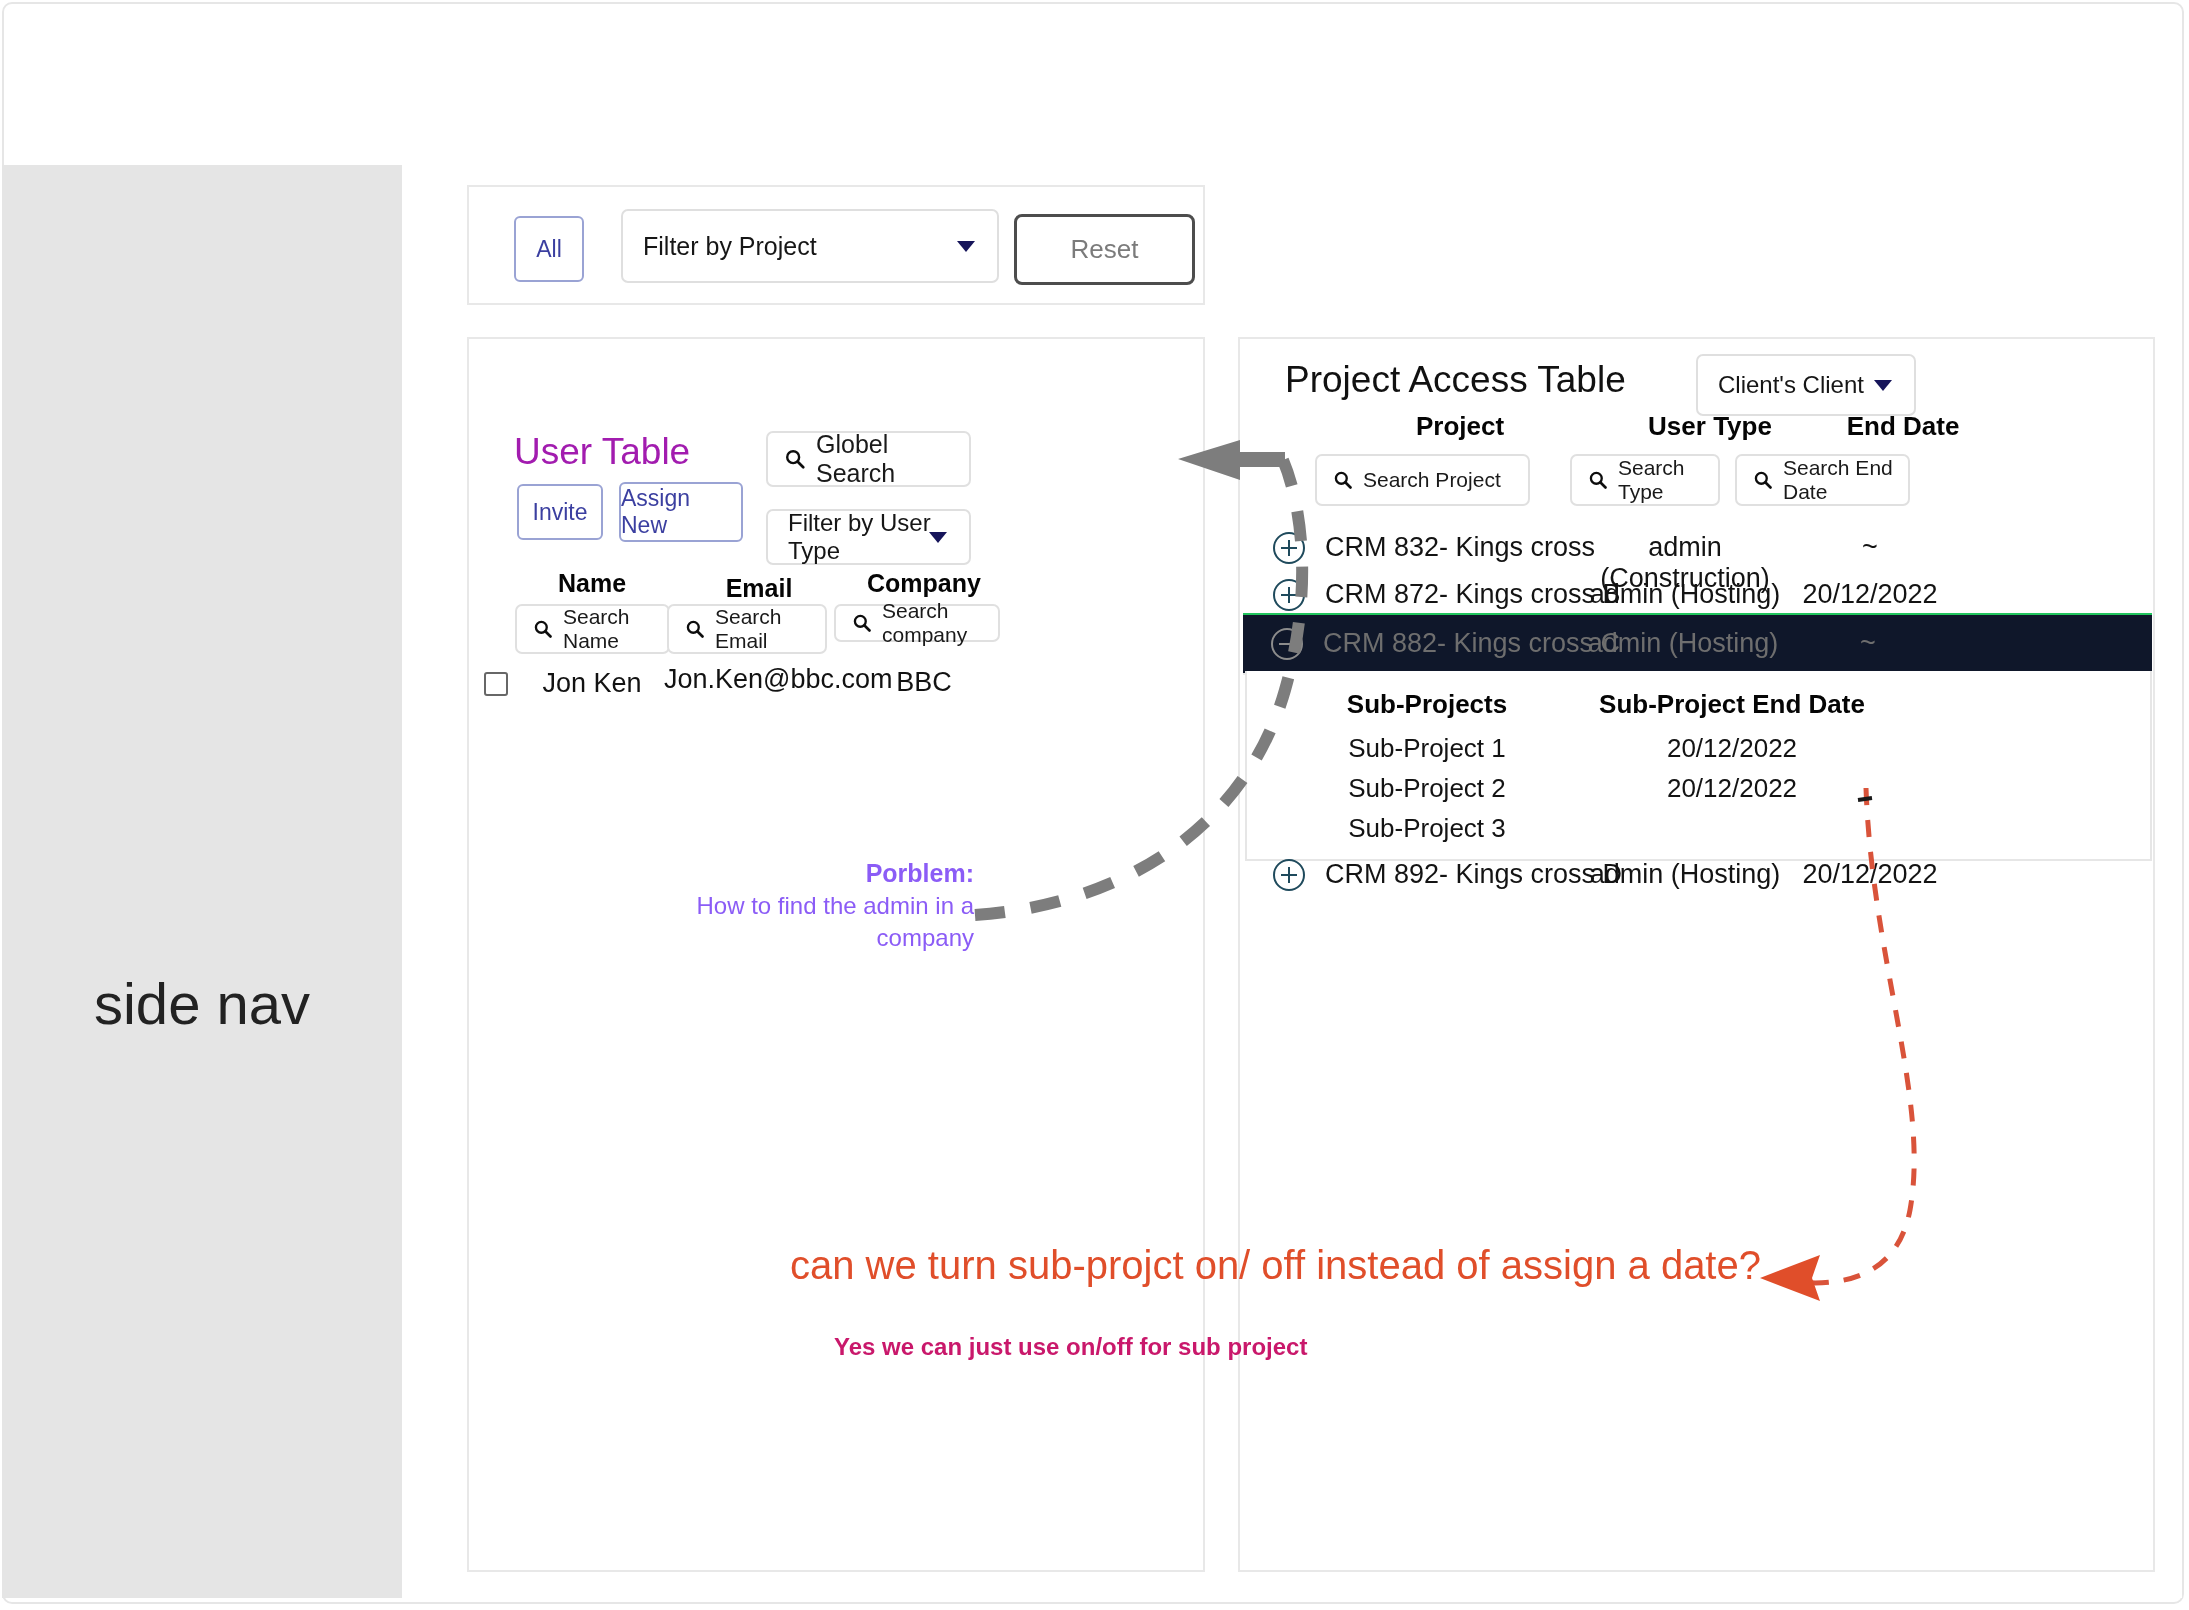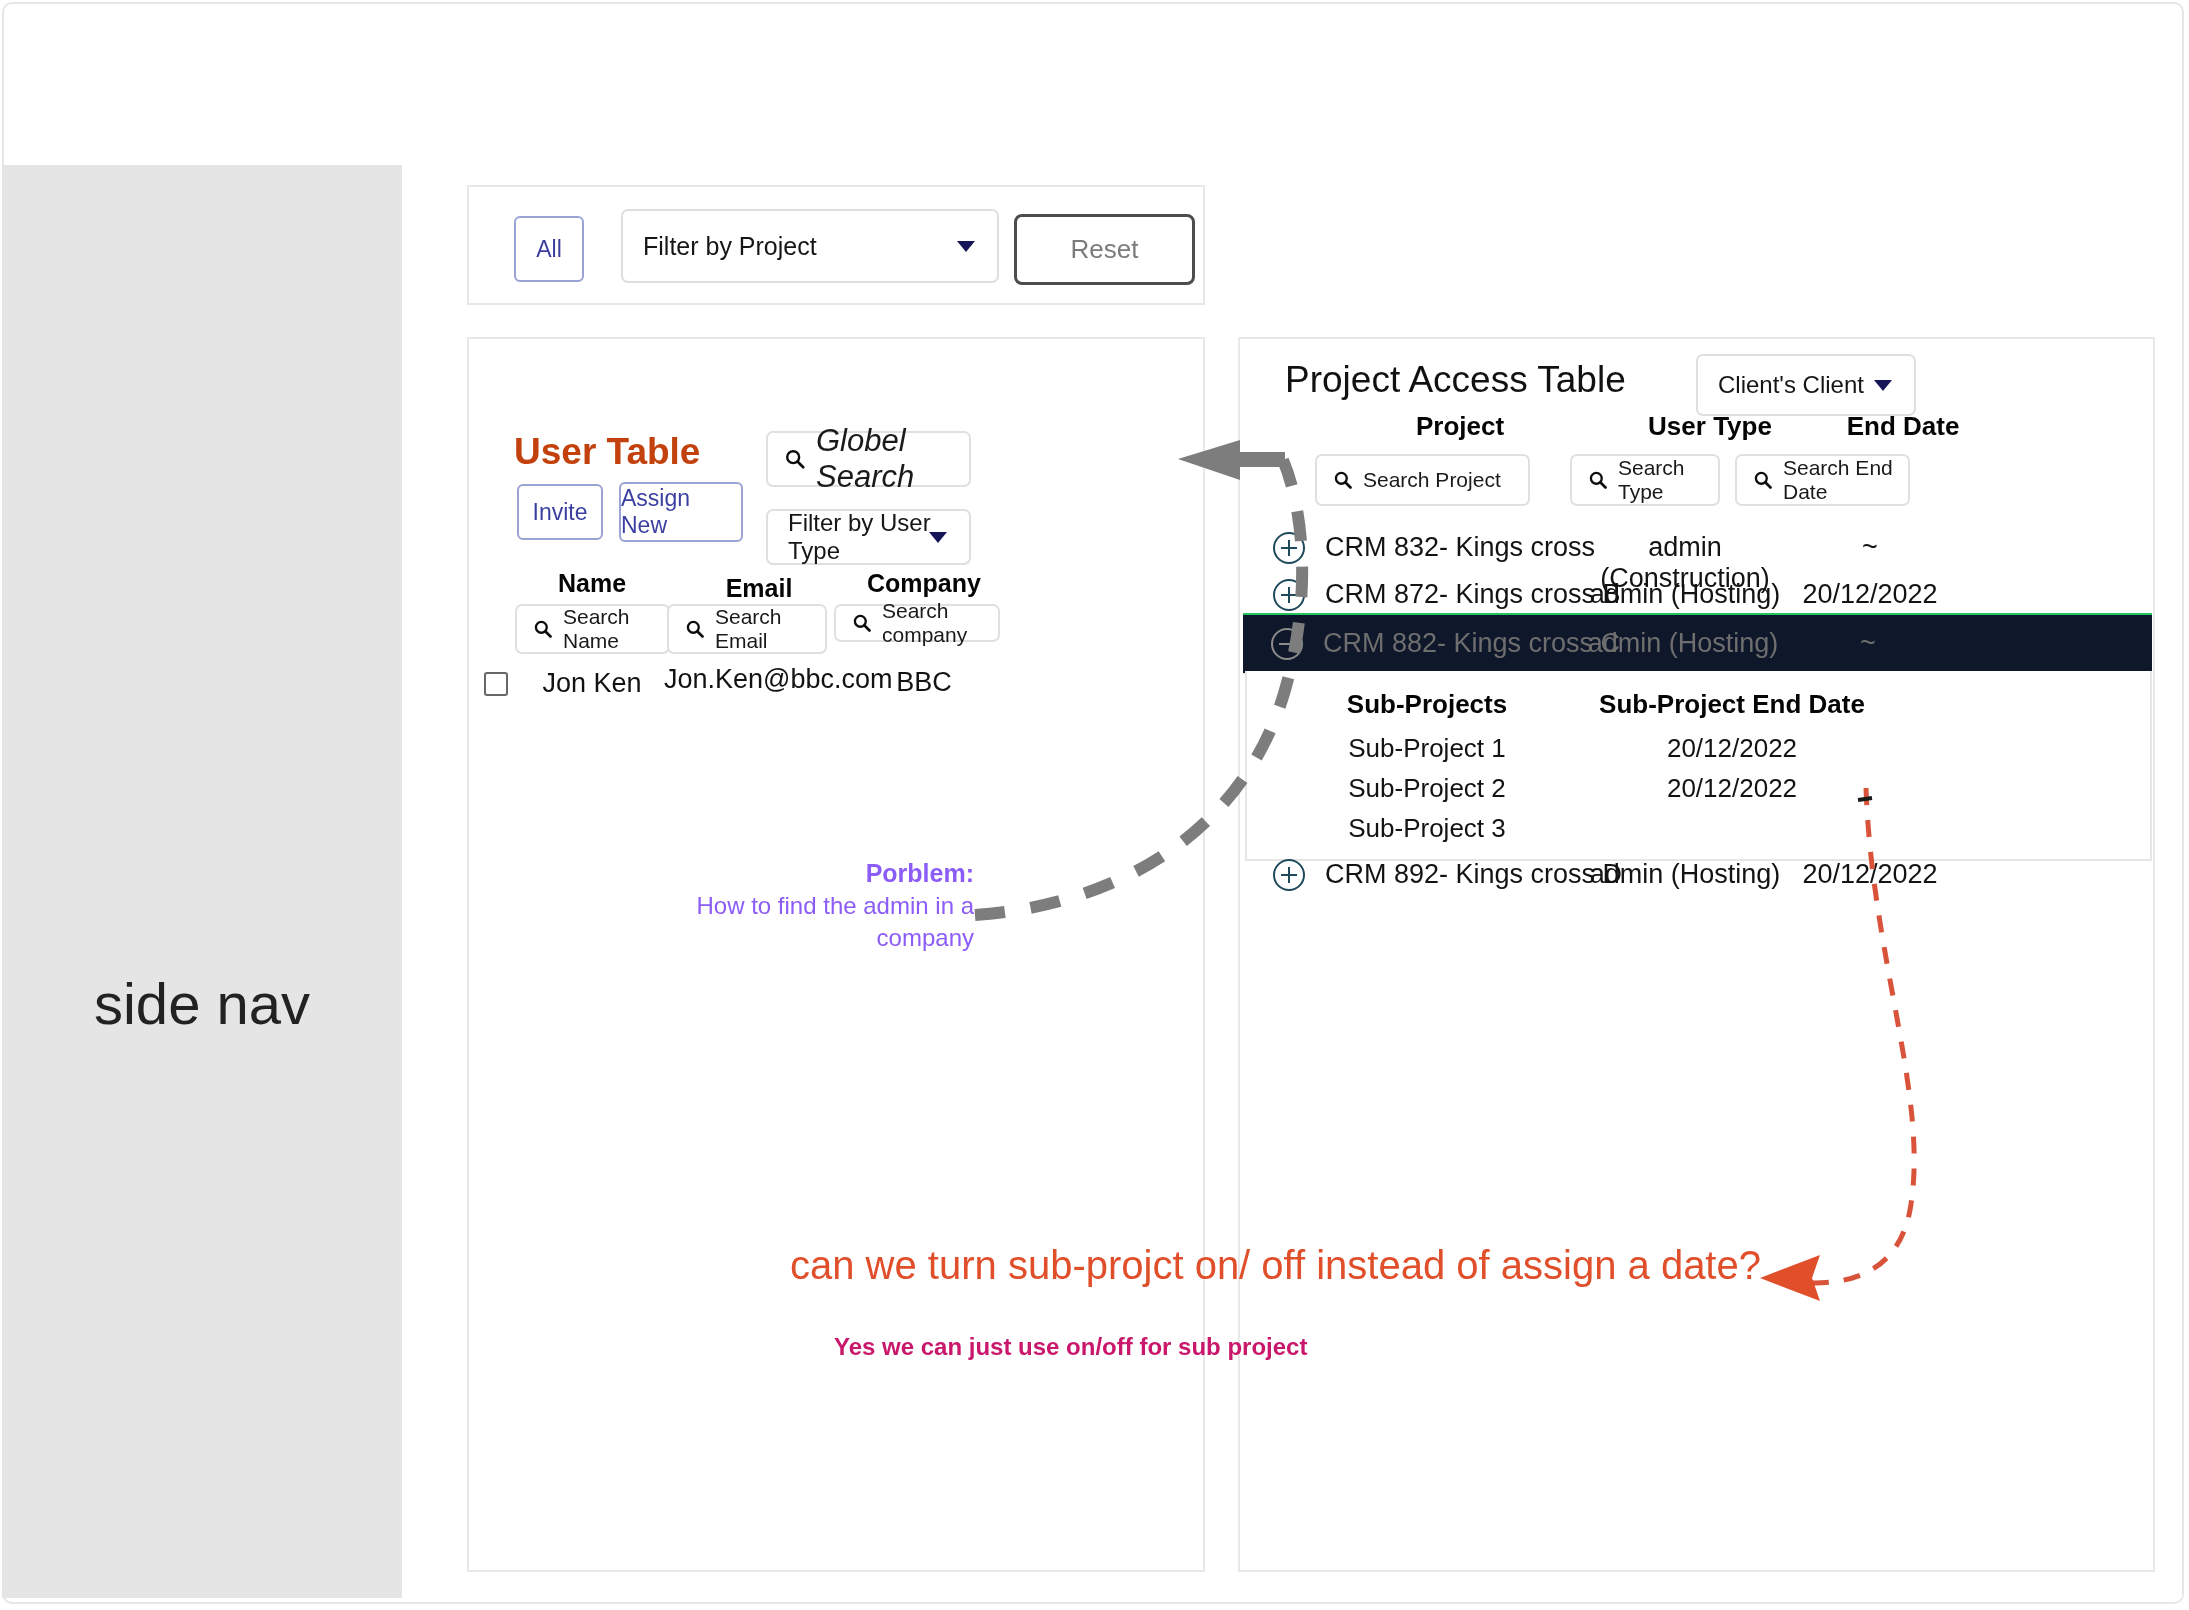--- a/index.html
+++ b/index.html
@@ -148,22 +148,21 @@
 
   
   .user-card {
     left: 65px; top: 172px;
     width: 738px; height: 1235px;
   }
   .user-title {
     position: absolute;
     left: 45px; top: 92px;
     font-size: 37px;
-    color: #c2410c;
-    font-weight: bold;
+    color: #a21caf;
   }
   .btn-outline {
     position: absolute;
     border: 2px solid #9aa3d4;
     border-radius: 6px;
     background: #ffffff;
     color: #3b3fa0;
     font-size: 23px;
     display: flex; align-items: center; justify-content: center;
     cursor: pointer;
@@ -181,21 +180,21 @@
     align-items: center;
     cursor: text;
   }
   .search-box .s-ico { margin-left: 16px; display:flex; align-items:center; }
   .search-box .s-text {
     margin-left: 10px;
     font-size: 22px;
     color: #1a1a1a;
   }
   .global-search { left: 297px; top: 92px; width: 205px; height: 56px; }
-  .global-search .s-text { font-size: 31px; font-style: italic; }
+  .global-search .s-text { font-size: 25px; }
 
   .filter-usertype { left: 297px; top: 170px; width: 205px; height: 56px; }
   .filter-usertype .sel-text { font-size: 24px; }
 
   .col-head {
     position: absolute;
     font-size: 25px;
     font-weight: bold;
     color: #050505;
     text-align: center;

